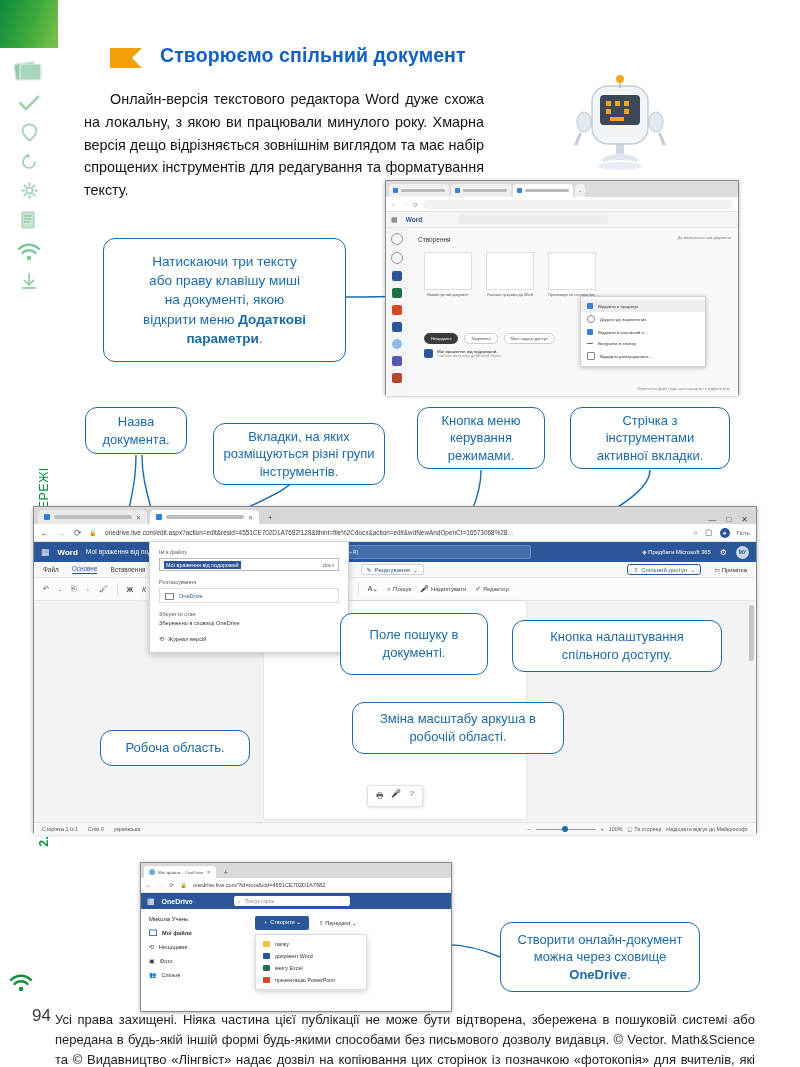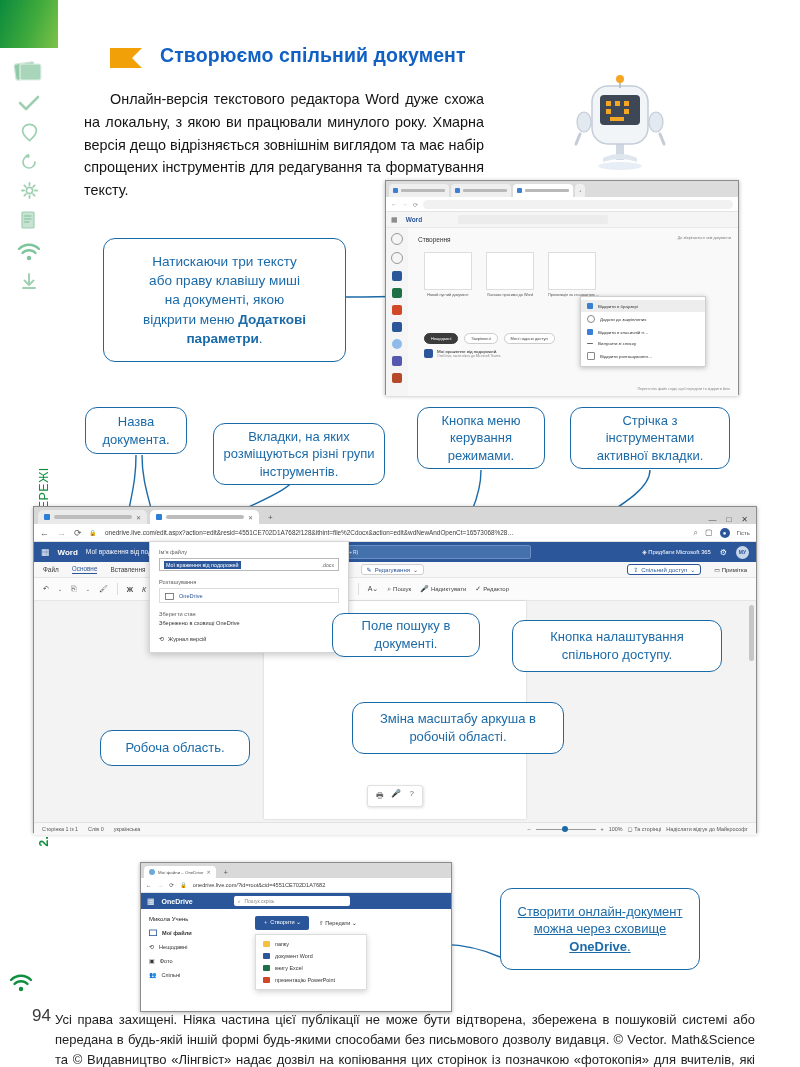--- a/index.html
+++ b/index.html
@@ -36,25 +36,25 @@
     border:1.4px solid #1b6aa8;border-radius:12px;background:#ffffff;
     color:#1b6aa8;font-size:13px;line-height:1.35;text-align:center;
     display:flex;align-items:center;justify-content:center;padding:5px 8px;
   }
   .callout b{font-weight:700;}
   .c1{left:103px;top:238px;width:243px;height:124px;font-size:13.6px;line-height:1.42;}
   .c-name{left:85px;top:407px;width:102px;height:47px;}
   .c-tabs{left:213px;top:407px;width:172px;height:62px;margin-top:16px;}
   .c-mode{left:417px;top:407px;width:128px;height:62px;}
   .c-ribbon{left:570px;top:407px;width:160px;height:62px;}
-  .c-search{left:332px;top:613px;width:148px;height:44px;}
+  .c-search{left:340px;top:613px;width:148px;height:62px;}
   .c-share{left:512px;top:620px;width:210px;height:52px;}
   .c-zoom{left:352px;top:702px;width:212px;height:52px;}
   .c-work{left:100px;top:730px;width:150px;height:36px;}
-  .c-onedrive{left:500px;top:888px;width:200px;height:82px;text-decoration:underline;}
+  .c-onedrive{left:500px;top:922px;width:200px;height:70px;}
   
   .lines{position:absolute;left:0;top:0;width:800px;height:1067px;pointer-events:none;}
   
   .shot{position:absolute;background:#ffffff;box-shadow:0 1px 4px rgba(0,0,0,.30);}
   
   .shot1{left:385px;top:180px;width:352px;height:213px;border:1px solid #8c8c8c;}
   .s1-tabstrip{height:16px;background:#dcdcdc;display:flex;align-items:flex-end;padding:0 3px;gap:2px;}
   .s1-tab{height:13px;border-radius:4px 4px 0 0;background:#efefef;display:flex;align-items:center;gap:3px;padding:0 4px;font-size:4px;color:#555;}
   .s1-tab.act{background:#fff;}
   .s1-tabdot{width:5px;height:5px;border-radius:1px;background:#3b7fd4;flex:none;}

